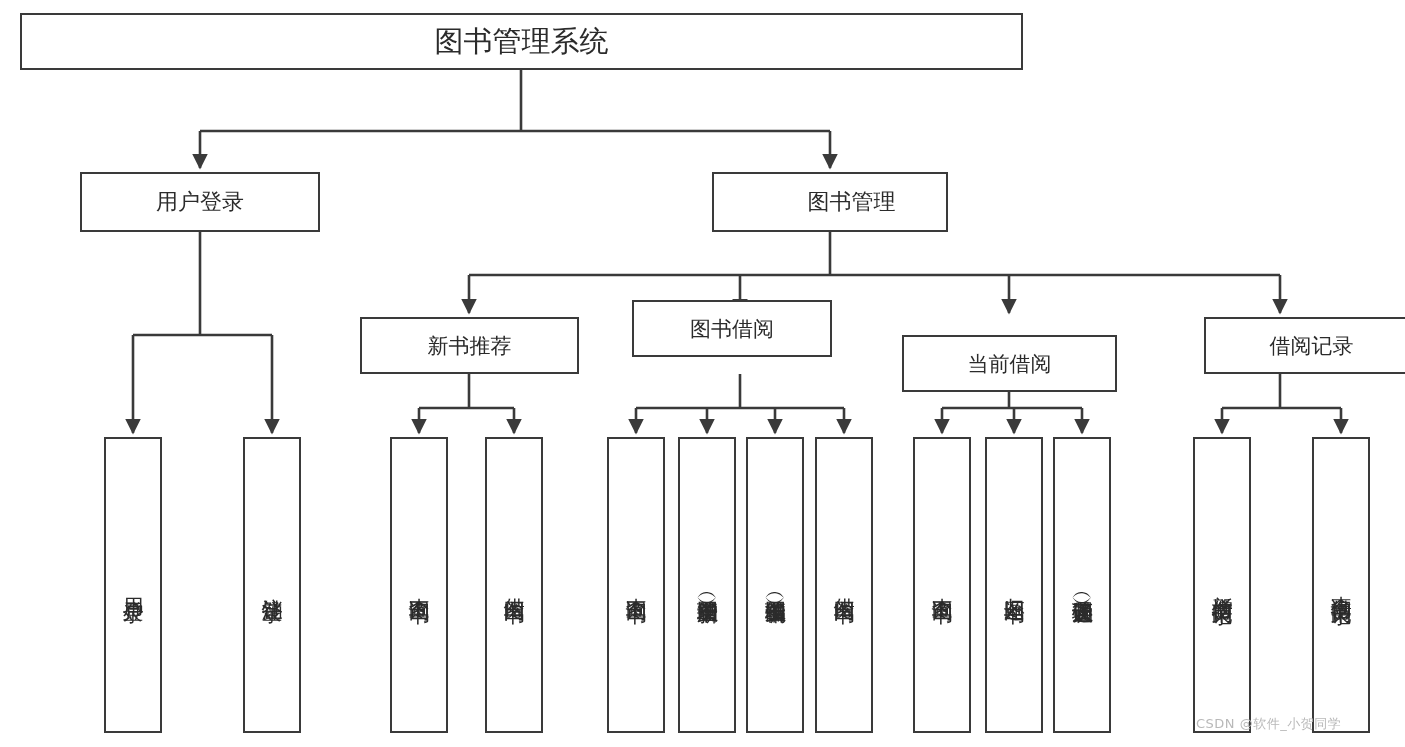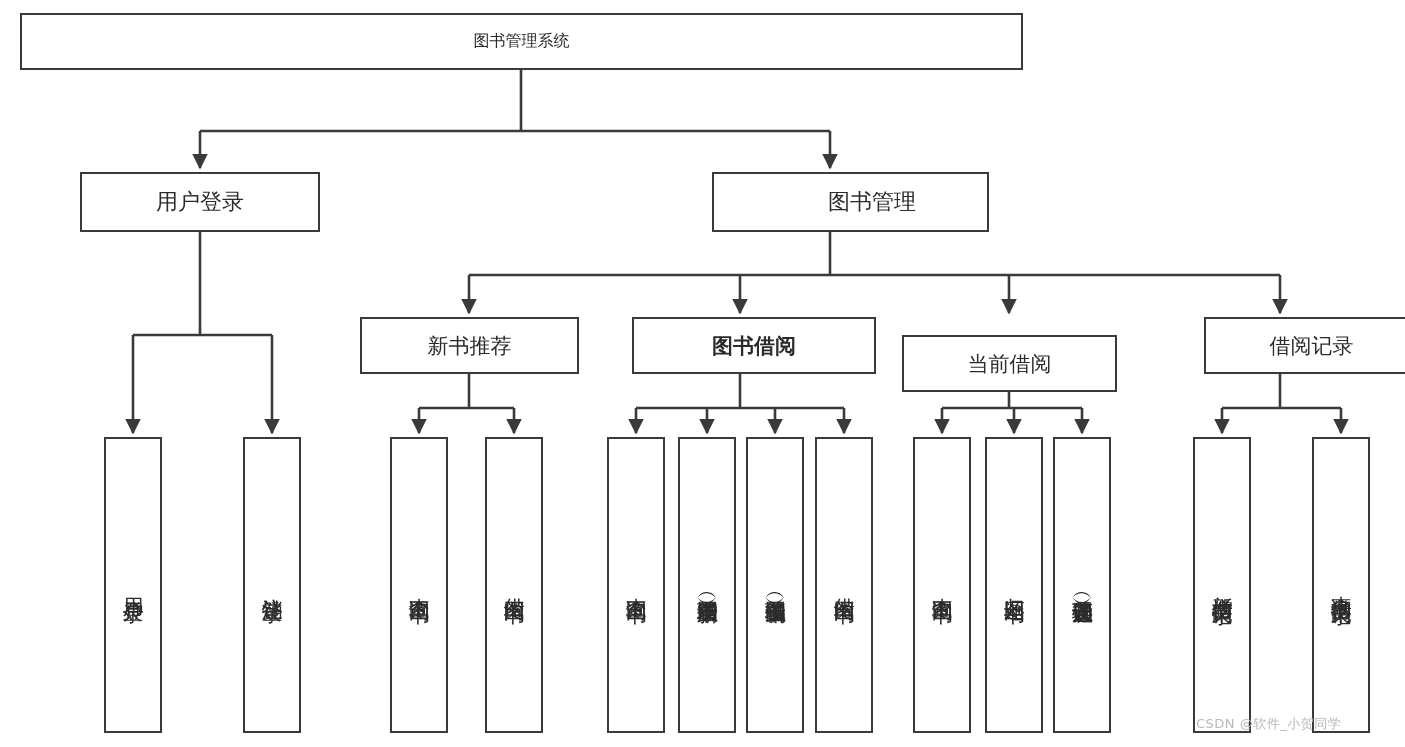--- a/index.html
+++ b/index.html
@@ -29,21 +29,21 @@
     position: absolute;
     box-sizing: border-box;
     background: #ffffff;
     border: 2px solid #3a3a3a;
     display: flex;
     align-items: center;
     justify-content: center;
     color: #2b2b2b;
   }
   .node.root {
-    font-size: 16px;
+    font-size: 29px;
     text-align: center;
   }
   .node.lvl1 {
     font-size: 22px;
   }
   .node.lvl2 {
     font-size: 21px;
   }
   .node.leaf {
     font-size: 21px;
@@ -131,28 +131,28 @@
     </g>
   </svg>
 
   <div class="node root" style="left:20px; top:13px; width:1003px; height:57px;">
     <span class="hlabel">图书管理系统</span>
   </div>
 
   <div class="node lvl1" style="left:80px; top:172px; width:240px; height:60px;">
     <span class="hlabel">用户登录</span>
   </div>
-  <div class="node lvl1" style="left:712px; top:172px; width:277px; height:60px;padding-left:43px;">
+  <div class="node lvl1" style="left:712px; top:172px; width:236px; height:60px;padding-left:43px;">
     <span class="hlabel">图书管理</span>
   </div>
 
   <div class="node lvl2" style="left:360px; top:317px; width:219px; height:57px;">
     <span class="hlabel">新书推荐</span>
   </div>
-  <div class="node lvl2" style="left:632px; top:317px; width:244px; height:57px;font-weight:bold;">
+  <div class="node lvl2" style="left:632px; top:300px; width:200px; height:57px;">
     <span class="hlabel">图书借阅</span>
   </div>
   <div class="node lvl2" style="left:902px; top:335px; width:215px; height:57px;">
     <span class="hlabel">当前借阅</span>
   </div>
   <div class="node lvl2" style="left:1172px; top:317px; width:215px; height:57px;margin-left:32px;">
     <span class="hlabel">借阅记录</span>
   </div>
 
   <div class="node leaf" style="left:104px; top:437px; width:58px; height:296px;">

